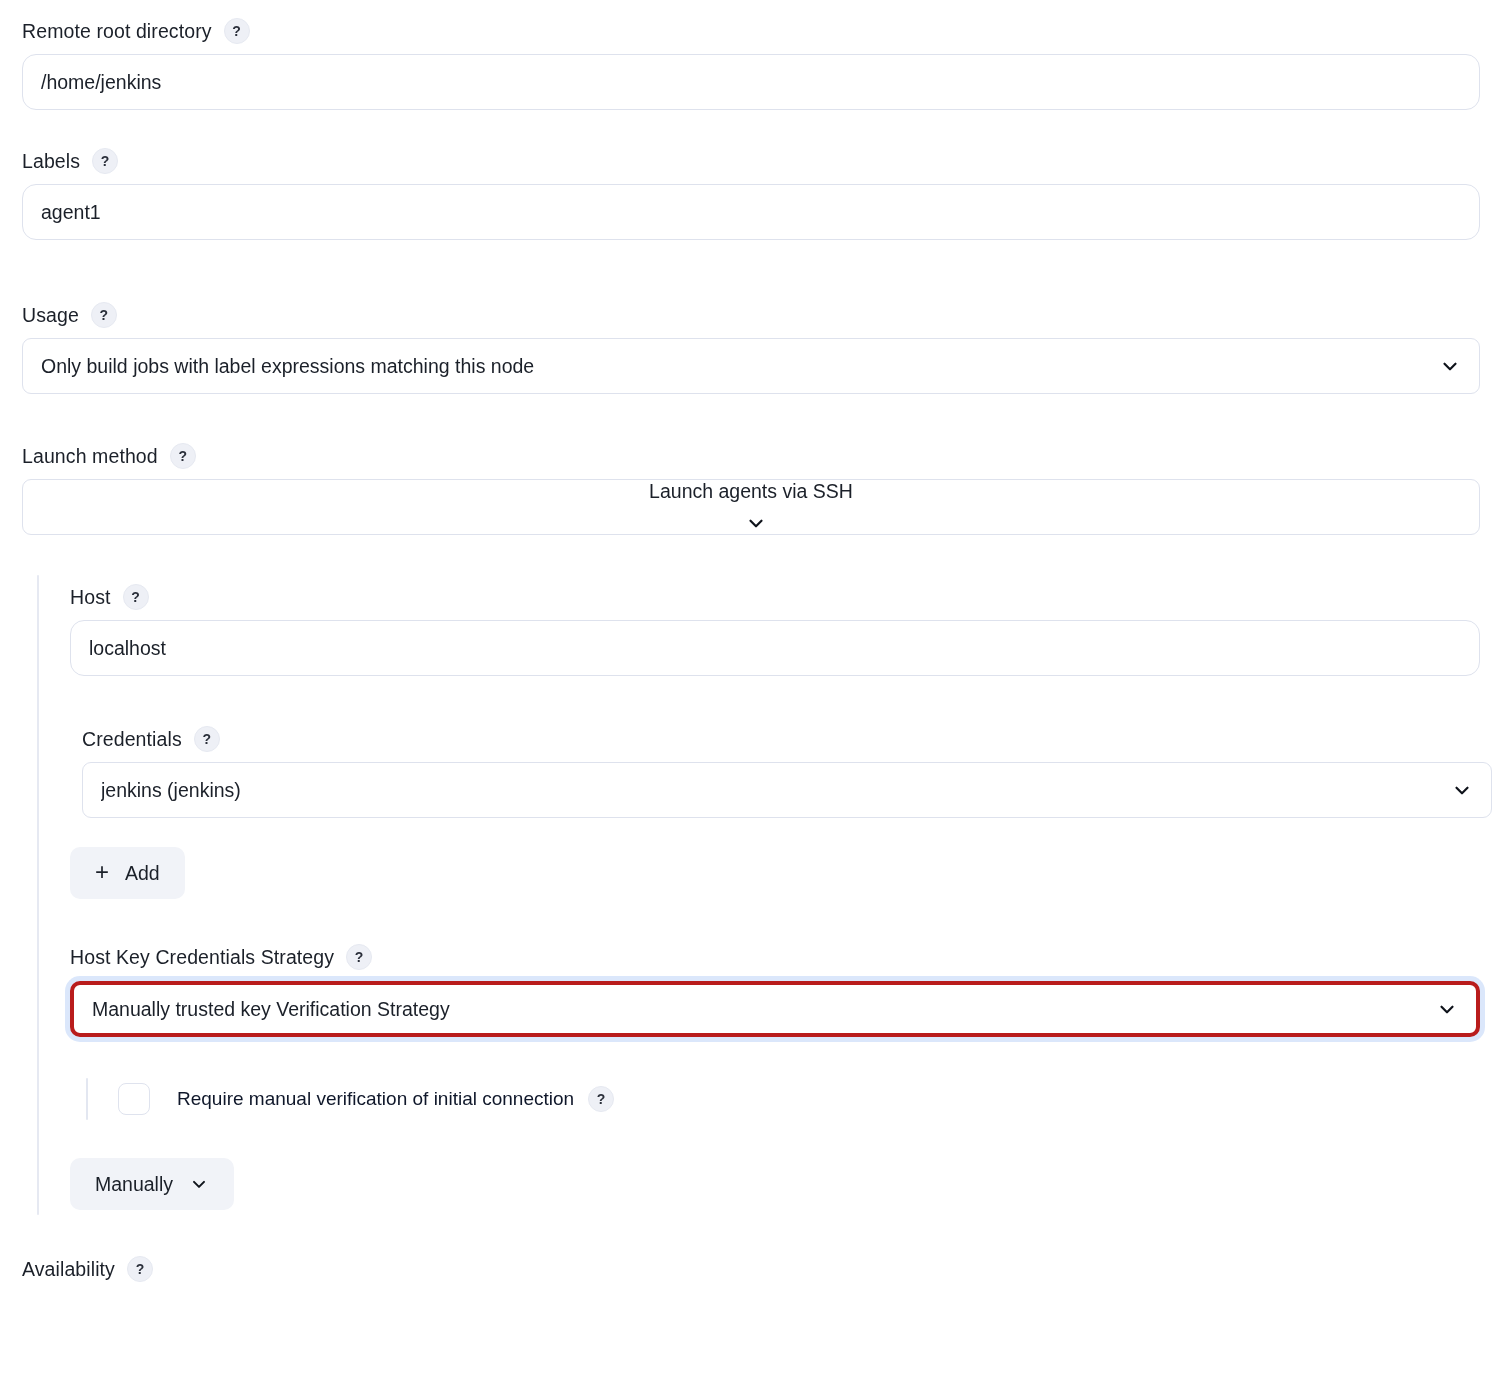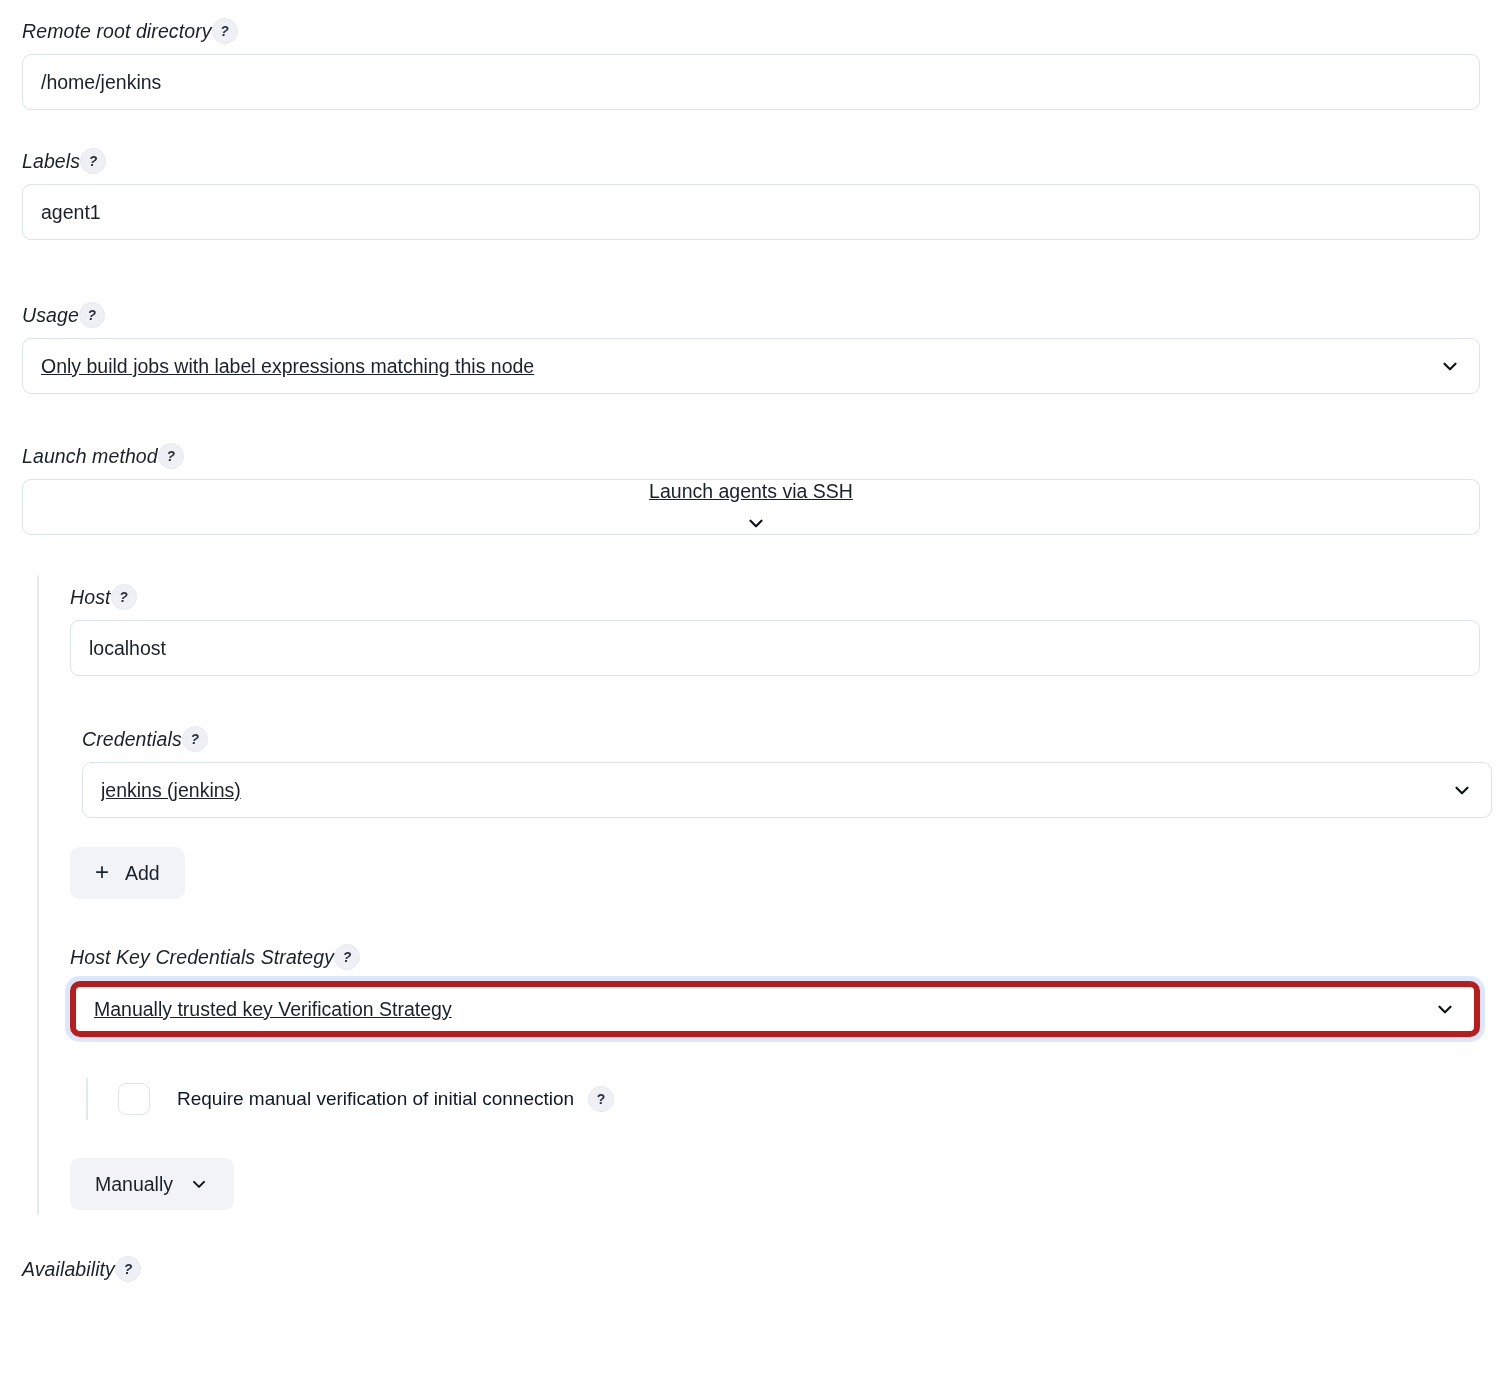--- a/index.html
+++ b/index.html
@@ -19,23 +19,22 @@
     height: 1386px;
     padding: 0;
   }
 
   
   .field { position: absolute; }
 
   .label-row {
     display: flex;
     align-items: center;
-    gap: 0;
+    gap: 12px;
     height: 26px;
-    font-style: italic;
   }
 
   .label-text {
     font-size: 19.5px;
     line-height: 26px;
     color: #1b2029;
     letter-spacing: 0.1px;
     white-space: nowrap;
   }
 
@@ -53,21 +52,21 @@
     font-weight: bold;
     color: #2a2f3a;
     flex: 0 0 auto;
     line-height: 1;
   }
   .help-badge span { display: block; transform: translateY(-0.5px); }
 
   
   .text-input {
     border: 1px solid #dee2ed;
-    border-radius: 9px;
+    border-radius: 14px;
     background: #ffffff;
     height: 56px;
     display: flex;
     align-items: center;
     padding: 0 18px;
     font-size: 19.5px;
     color: #1b2029;
     overflow: hidden;
     white-space: nowrap;
   }
@@ -81,25 +80,25 @@
     display: flex;
     align-items: center;
     padding: 0 18px;
     font-size: 19.5px;
     color: #1b2029;
     position: relative;
     overflow: hidden;
     white-space: nowrap;
   }
   .select-box.focused {
-    border: 6px solid #b91c1c;
+    border: 4px solid #b91c1c;
     box-shadow: 0 0 0 5px rgba(40,110,230,0.17);
     border-radius: 10px;
   }
-  .select-box .value { flex: 1 1 auto; overflow: hidden; text-decoration: underline; }
+  .select-box .value { flex: 1 1 auto; overflow: hidden; }
 
   .chev {
     flex: 0 0 auto;
     width: 22px;
     height: 22px;
     display: block;
     margin-left: 10px;
   }
   .chev svg { display: block; }
 

